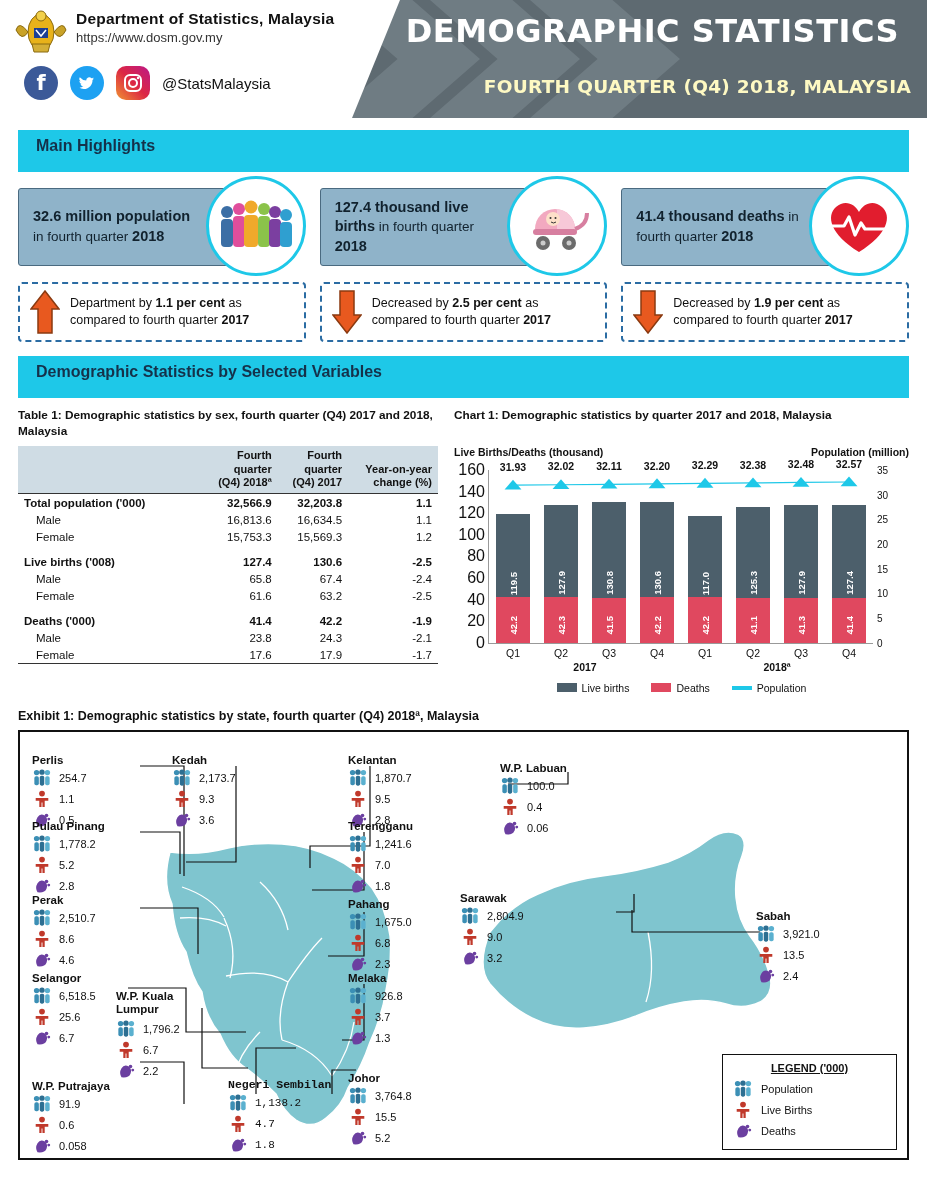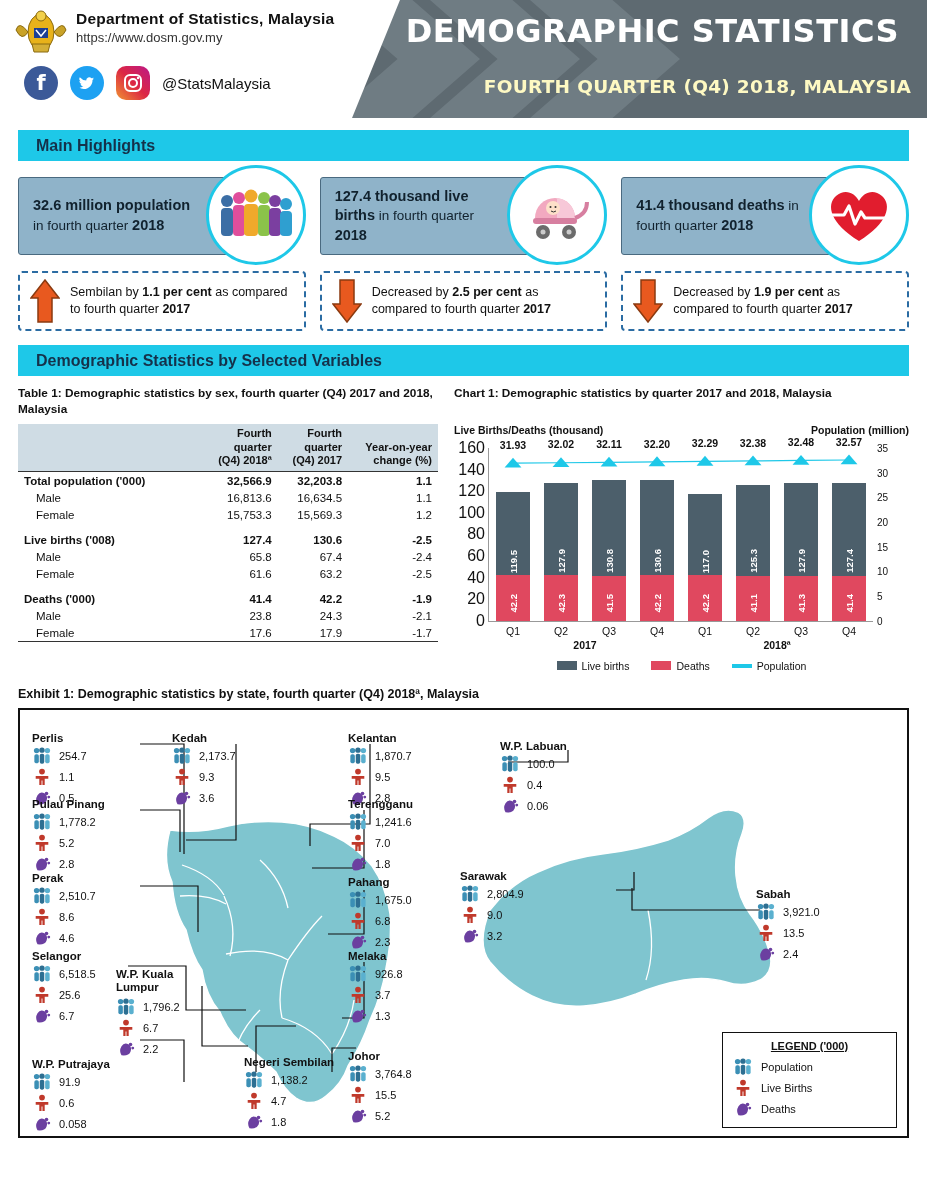--- a/index.html
+++ b/index.html
@@ -42,21 +42,21 @@
     font-family:"DejaVu Sans", sans-serif;
   }
   .hdr-sub {
     position:absolute; right:16px; top:76px; text-align:right;
     color:#fef9c3; font-size:18.5px; font-weight:bold; letter-spacing:.3px;
     font-family:"DejaVu Sans", sans-serif;
   }
   
   .banner {
     background:#1ec8e8; color:#15314a; font-weight:bold; font-size:16px;
-    padding:7px 0 6px 18px; margin:0 18px;
+    padding:7px 0 17px 18px; margin:0 18px;
   }
   
   .cards { display:flex; gap:14px; margin:16px 18px 0 18px; }
   .card { position:relative; flex:1; height:78px; }
   .card-box {
     position:absolute; left:0; top:0; right:42px; height:78px;
     background:#8fb3c9; border:1px solid #4a6a80; border-radius:3px;
     display:flex; align-items:center; padding:8px 62px 8px 14px;
     font-size:13.5px; color:#11222e; line-height:1.35;
   }
@@ -228,21 +228,21 @@
       </svg>
     </div>
   </div>
 </div>
 
 <div class="notes">
   <div class="note">
     <svg class="arrow-badge" viewBox="0 0 30 46">
       <path d="M15 2 L29 20 H22 V44 H8 V20 H1 Z" fill="#e8591f" stroke="#8a3a10" stroke-width="1.5"></path>
     </svg>
-    <div class="note-txt"><span>Sembilan by </span><b>1.1 per cent</b><span> as compared to fourth quarter </span><b>2017</b></div>
+    <div class="note-txt"><span>Department by </span><b>1.1 per cent</b><span> as compared to fourth quarter </span><b>2017</b></div>
   </div>
   <div class="note">
     <svg class="arrow-badge" viewBox="0 0 30 46">
       <path d="M15 44 L29 26 H22 V2 H8 V26 H1 Z" fill="#e8591f" stroke="#8a3a10" stroke-width="1.5"></path>
     </svg>
     <div class="note-txt"><span>Decreased by </span><b>2.5 per cent</b><span> as compared to fourth quarter </span><b>2017</b></div>
   </div>
   <div class="note">
     <svg class="arrow-badge" viewBox="0 0 30 46">
       <path d="M15 44 L29 26 H22 V2 H8 V26 H1 Z" fill="#e8591f" stroke="#8a3a10" stroke-width="1.5"></path>
@@ -912,21 +912,21 @@
       <div class="srow">
           <svg class="ico" viewBox="0 0 22 20">
             <path d="M6 17 q-3 -5 0 -10 q3 -5 8 -2 q4 3 2 8 q-2 5 -10 4z" fill="#6b3fa0"></path>
             <circle cx="16" cy="5" r="2" fill="#6b3fa0"></circle>
             <circle cx="18.5" cy="9" r="1.6" fill="#6b3fa0"></circle>
           </svg>
           <span class="sval">1.3</span>
         </div>
     </div>
 
-    <div class="state-block" style="left:224px; top:346px;">
+    <div class="state-block" style="left:208px; top:346px;font-family:Liberation Mono, monospace;">
       <div class="state-name">Negeri Sembilan</div>
       <div class="srow">
           <svg class="ico" viewBox="0 0 22 20">
             <circle cx="5" cy="4" r="3" fill="#3b8fb5"></circle>
             <rect x="2.5" y="8" width="5" height="10" rx="2" fill="#3b8fb5"></rect>
             <circle cx="11" cy="3.5" r="3" fill="#2d6f92"></circle>
             <rect x="8.5" y="7.5" width="5" height="11" rx="2" fill="#2d6f92"></rect>
             <circle cx="17" cy="4" r="3" fill="#5ab0cf"></circle>
             <rect x="14.5" y="8" width="5" height="10" rx="2" fill="#5ab0cf"></rect>
           </svg>

